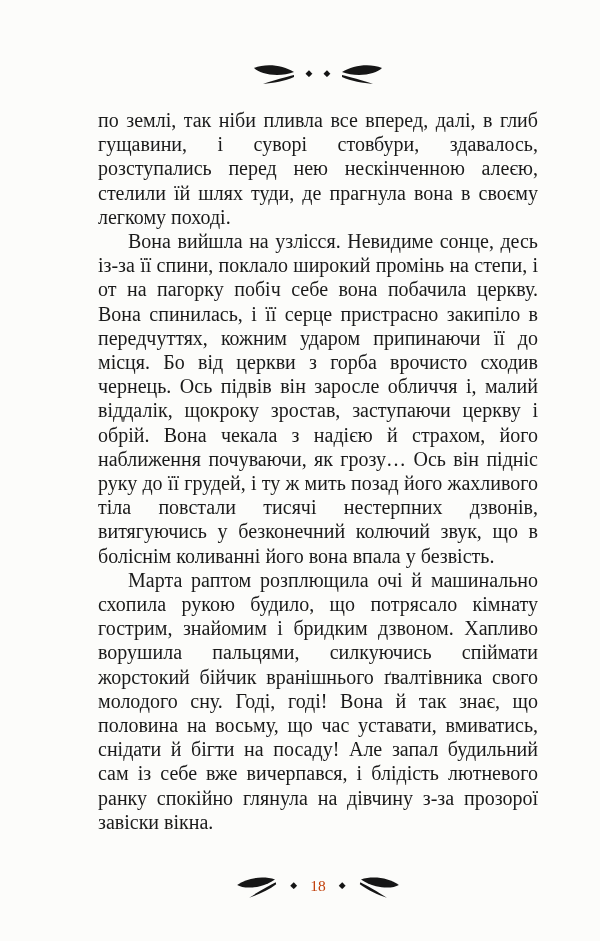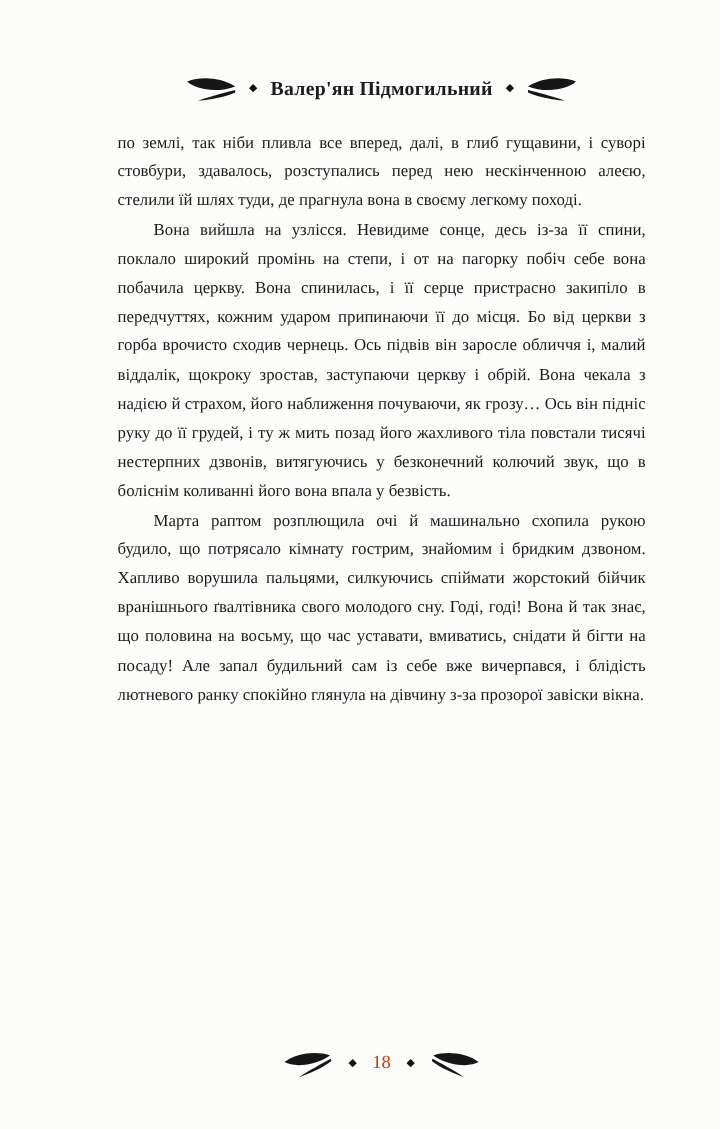--- a/index.html
+++ b/index.html
@@ -41,21 +41,21 @@
     color: #141414;
     transform: translateY(-1px);
   }
   .sprig { display: inline-block; line-height: 0; }
   .sprig svg { display: block; }
   .sprig.mirror { transform: scaleX(-1); }
   .sprig.tilt-l { transform: rotate(-14deg); }
   .sprig.tilt-r { transform: scaleX(-1) rotate(-14deg); }
   
   .body-text {
-    font-size: 14px;
+    font-size: 20px;
     line-height: 24.2px;
     text-align: justify;
   }
   .body-text p {
     margin: 0;
   }
   .body-text p.indent { text-indent: 30px; }
   .body-text p.runs-over { text-align-last: justify; }
   
   .folio {
@@ -82,21 +82,20 @@
   <div class="running-head">
     <span class="sprig">
       <svg width="42" height="20" viewBox="0 0 42 20" aria-hidden="true">
         <g fill="#161616">
           <path d="M41 8 C30 1 13 -1 1 4 C5 8 14 11 24 11 C30 11 36 10 41 8 Z"></path>
           <path d="M41 11 C33 13 21 16 10 20 C20 19 32 17 41 13 Z"></path>
         </g>
       </svg>
     </span>
     <span class="diamond">◆</span>
-    <span class="author">Валер'ян Підмогильний</span>
     <span class="diamond">◆</span>
     <span class="sprig mirror">
       <svg width="42" height="20" viewBox="0 0 42 20" aria-hidden="true">
         <g fill="#161616">
           <path d="M41 8 C30 1 13 -1 1 4 C5 8 14 11 24 11 C30 11 36 10 41 8 Z"></path>
           <path d="M41 11 C33 13 21 16 10 20 C20 19 32 17 41 13 Z"></path>
         </g>
       </svg>
     </span>
   </div>

